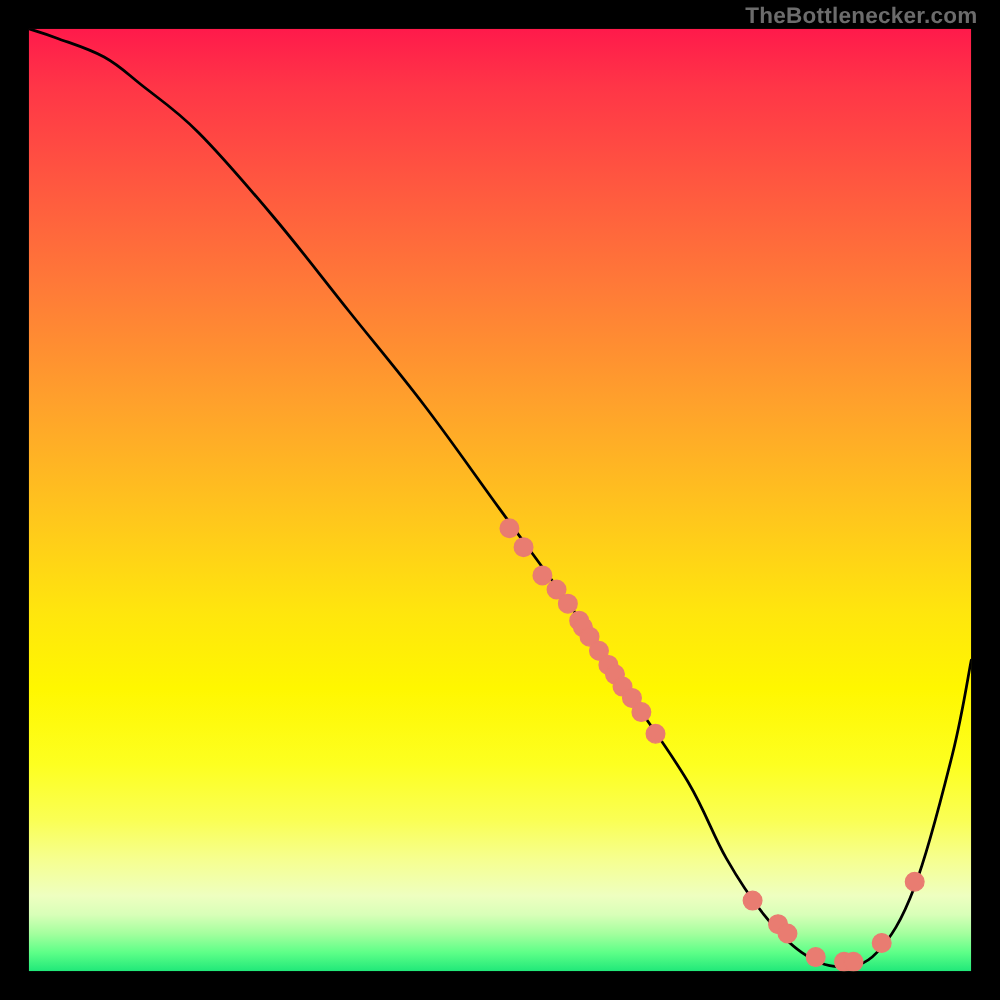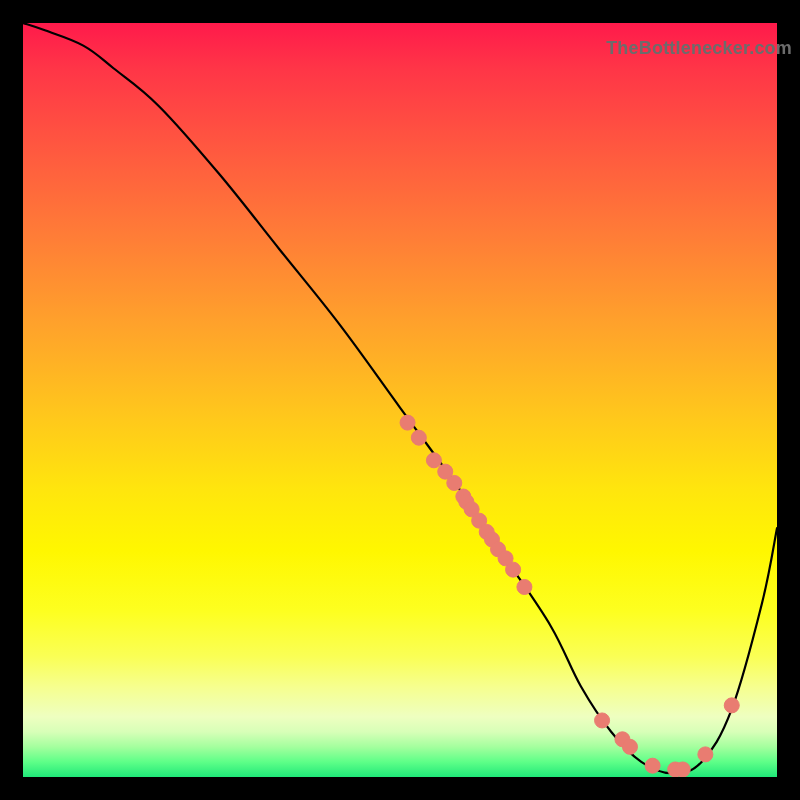--- a/index.html
+++ b/index.html
@@ -53,26 +53,25 @@
     height: 754px;
     overflow: visible;
   }
   .dot {
     fill: #e97c71;
     stroke: #e97c71;
   }
   .watermark {
     position: absolute;
     top: 2px;
-    right: 8px;
+    right: 18px;
     font: 600 18px -apple-system, Segoe UI, Helvetica, Arial, sans-serif;
     color: #6c6c6c;
     letter-spacing: 0.2px;
     user-select: none;
-    margin-top: 36px;
   }
 </style>
 </head>
 <body>
 
 <div class="stage">
   <div class="plot">
     <div class="gradient"></div>
     <svg class="curve" viewBox="0 0 754 754">
       <path id="curve-path" fill="none" stroke="#000" stroke-width="2.2" stroke-linecap="round" d="M 0,0 C 4.071599999999999,1.3571999999999933 11.762399999999998,3.4683999999999626 22.619999999999997,7.539999999999964 C 33.477599999999995,11.611599999999964 48.1052,15.833999999999996 60.32,22.620000000000005 C 72.53479999999999,29.406000000000013 76.90799999999999,34.38240000000002 90.47999999999999,45.24000000000001 C 104.05199999999999,56.0976 116.7192,63.93919999999995 135.72,82.93999999999994 C 154.7208,101.94079999999994 174.3248,125.01319999999994 196.04000000000002,150.79999999999995 C 217.75520000000003,176.58679999999998 234.64480000000003,199.05600000000004 256.36,226.20000000000005 C 278.0752,253.34400000000005 294.9648,273.09880000000004 316.68,301.6 C 338.3952,330.1012 355.2848,354.6816 377,384.54 C 398.7152,414.39840000000004 418.3192,440.336 437.32,467.48 C 456.32079999999996,494.624 466.2736,510.91040000000004 482.56,535.34 C 498.8464,559.7696000000001 514.228,580.1276 527.8,603.2 C 541.372,626.2724000000001 547.1024,644.5192 557.96,663.52 C 568.8176000000001,682.5208 577.2624000000001,695.188 588.12,708.76 C 598.9775999999999,722.332 607.4224,731.4553999999999 618.28,738.92 C 629.1375999999999,746.3846 637.5823999999999,750.23 648.4399999999999,750.23 C 659.2976,750.23 667.7424,750.4562 678.6,738.92 C 689.4576000000001,727.3838 697.9024000000001,714.6412 708.76,686.14 C 719.6175999999999,657.6388 730.7768,613.1528 738.92,580.5799999999999 C 747.0631999999999,548.0071999999999 751.2856,518.752 754,505.17999999999995"></path>

